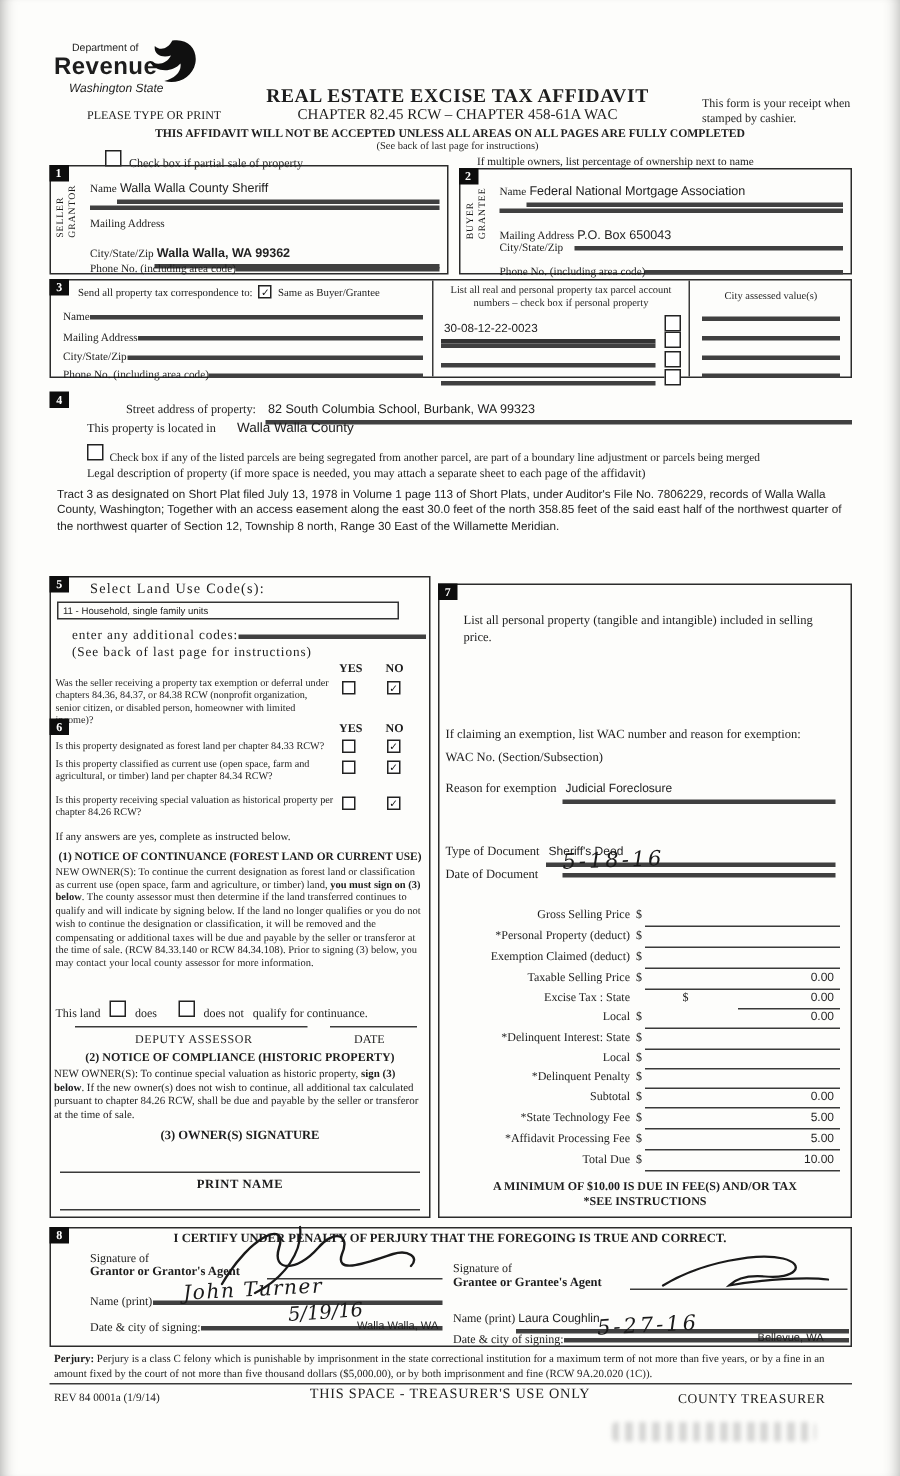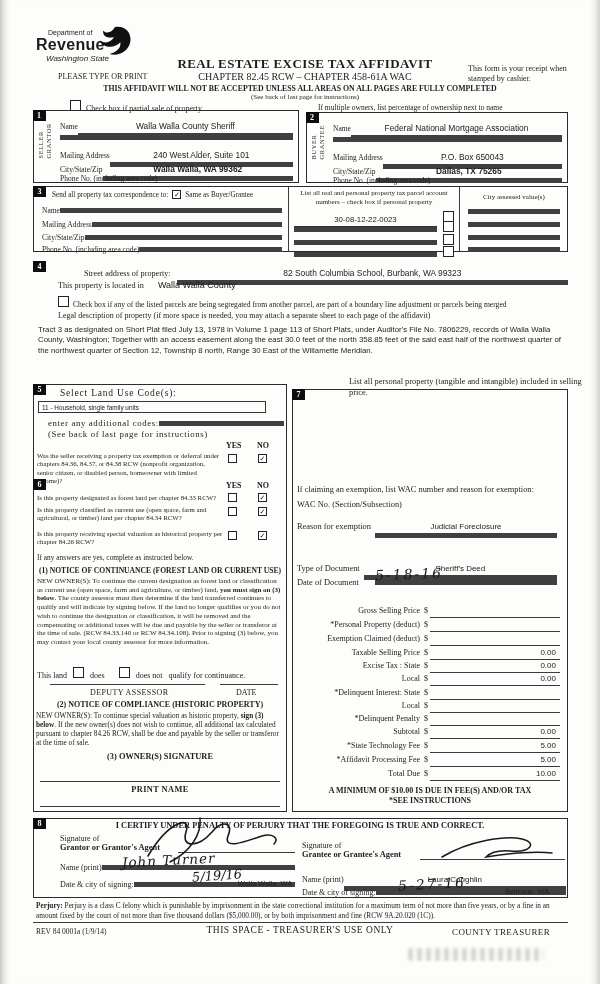--- a/index.html
+++ b/index.html
@@ -20,21 +20,21 @@
     font:bold 8px/11px "Liberation Serif", serif; text-align:center; z-index:5;
   }
   .box { position:absolute; border:1.5px solid #2b2b2b; background:transparent; }
   .thin { border-width:1px; }
   .cb {
     display:inline-block; width:9px; height:9px; border:1px solid #222; background:#fff;
     vertical-align:-1px; font:7px/8px "DejaVu Sans", sans-serif; text-align:center; color:#111;
   }
   .cb.lg { width:11px; height:11px; font-size:9px; line-height:10px; }
   .fl { display:flex; align-items:baseline; }
-  .fill { flex:1; border-bottom:5px solid #404040; min-height:9px; padding:0 2px;text-align:center; }
+  .fill { flex:1; border-bottom:3px solid #404040; min-height:9px; padding:0 2px; }
   .lab { font-size:7.5px; white-space:nowrap; }
   .val { font-family:"Liberation Sans", sans-serif; font-size:8.4px; color:#222; white-space:nowrap; }
   .vwrap { position:absolute; display:flex; gap:1px; }
   .vtext { writing-mode:vertical-rl; transform:rotate(180deg); font-size:6.5px; letter-spacing:.6px; }
   .q { font-size:6.8px; line-height:8.4px; }
   .para { font-size:7px; line-height:8.7px; text-align:left; }
   .hand { font-family:"DejaVu Serif", serif; font-style:italic; color:#1a1a1a; white-space:nowrap; }
   .mrow { position:absolute; display:flex; align-items:baseline; left:292px; width:268px; }
   .mrow .mlbl { width:128px; text-align:right; font-size:8px; white-space:nowrap; }
   .mrow .cur { font-size:8px; margin:0 2px 0 4px; }
@@ -81,21 +81,20 @@
       <span class="vtext">SELLER</span>
       <span class="vtext">GRANTOR</span>
     </div>
     <div class="abs fl" style="left:26px;top:4px;right:5px;">
       <span class="lab">Name</span>
       <span class="fill"><span class="val">Walla Walla County Sheriff</span></span>
     </div>
     <div class="abs fill" style="left:26px;top:20px;right:5px;"></div>
     <div class="abs fl" style="left:26px;top:33px;right:5px;">
       <span class="lab">Mailing Address</span>
-      <span class="fill"><span class="val">240 West Alder, Suite 101</span></span>
     </div>
     <div class="abs fl" style="left:26px;top:47px;right:5px;">
       <span class="lab">City/State/Zip</span>
       <span class="fill"><span class="val b">Walla Walla, WA 99362</span></span>
     </div>
     <div class="abs fl" style="left:26px;top:61px;right:5px;">
       <span class="lab">Phone No. (including area code)</span>
       <span class="fill"></span>
     </div>
   </div>
@@ -110,21 +109,20 @@
       <span class="lab">Name</span>
       <span class="fill"><span class="val">Federal National Mortgage Association</span></span>
     </div>
     <div class="abs fill" style="left:26px;top:20px;right:5px;"></div>
     <div class="abs fl" style="left:26px;top:33px;right:5px;">
       <span class="lab">Mailing Address</span>
       <span class="fill"><span class="val">P.O. Box 650043</span></span>
     </div>
     <div class="abs fl" style="left:26px;top:47px;right:5px;">
       <span class="lab">City/State/Zip</span>
-      <span class="fill"><span class="val b">Dallas, TX 75265</span></span>
     </div>
     <div class="abs fl" style="left:26px;top:61px;right:5px;">
       <span class="lab">Phone No. (including area code)</span>
       <span class="fill"></span>
     </div>
   </div>
 
   <div class="box thin" style="left:33px;top:186px;width:535px;height:66px;">
     <div class="tab" style="left:-1px;top:-1px;">3</div>
 
@@ -254,21 +252,21 @@
   </div>
 
   <div class="abs b ctr" style="left:35px;top:752px;width:250px;font-size:8.4px;">(3)  OWNER(S) SIGNATURE</div>
   <div class="uline" style="left:40px;top:781px;width:240px;"></div>
   <div class="abs b ctr" style="left:35px;top:785px;width:250px;font-size:8.4px;letter-spacing:.4px;">PRINT NAME</div>
   <div class="uline" style="left:40px;top:806px;width:240px;"></div>
 
   <div class="box thin" style="left:292px;top:389px;width:276px;height:423px;"></div>
   <div class="tab" style="left:292px;top:389px;">7</div>
 
-  <div class="abs" style="left:309px;top:376px;width:244px;font-size:8.4px;line-height:11px;margin-left:40px;">List all personal property (tangible and intangible) included in selling price.</div>
+  <div class="abs" style="left:309px;top:408px;width:244px;font-size:8.4px;line-height:11px;">List all personal property (tangible and intangible) included in selling price.</div>
 
   <div class="abs" style="left:297px;top:485px;width:264px;font-size:8.4px;">If claiming an exemption, list WAC number and reason for exemption:</div>
 
   <div class="abs fl" style="left:297px;top:500px;width:260px;gap:4px;">
     <span class="lab" style="font-size:8.4px;">WAC No. (Section/Subsection)</span>
   </div>
   <div class="abs fl" style="left:297px;top:515px;width:260px;gap:4px;">
     <span class="lab" style="font-size:8.4px;">Reason for exemption</span>
     <span class="fill"><span class="val" style="font-size:8px;">Judicial Foreclosure</span></span>
   </div>
@@ -296,21 +294,21 @@
   <div class="mrow" style="top:627px;">
     <span class="mlbl">Exemption Claimed (deduct)</span>
       <span class="cur">$</span>
       <span class="mline"><span class="mval"></span></span>
   </div>
   <div class="mrow" style="top:641px;">
     <span class="mlbl">Taxable Selling Price</span>
       <span class="cur">$</span>
       <span class="mline"><span class="mval">0.00</span></span>
   </div>
-  <div class="mrow" style="top:654px;">
+  <div class="mrow" style="top:654px;gap:31px;">
     <span class="mlbl">Excise Tax : State</span>
       <span class="cur">$</span>
       <span class="mline"><span class="mval">0.00</span></span>
   </div>
   <div class="mrow" style="top:667px;">
     <span class="mlbl">Local</span>
       <span class="cur">$</span>
       <span class="mline"><span class="mval">0.00</span></span>
   </div>
   <div class="mrow" style="top:681px;">

